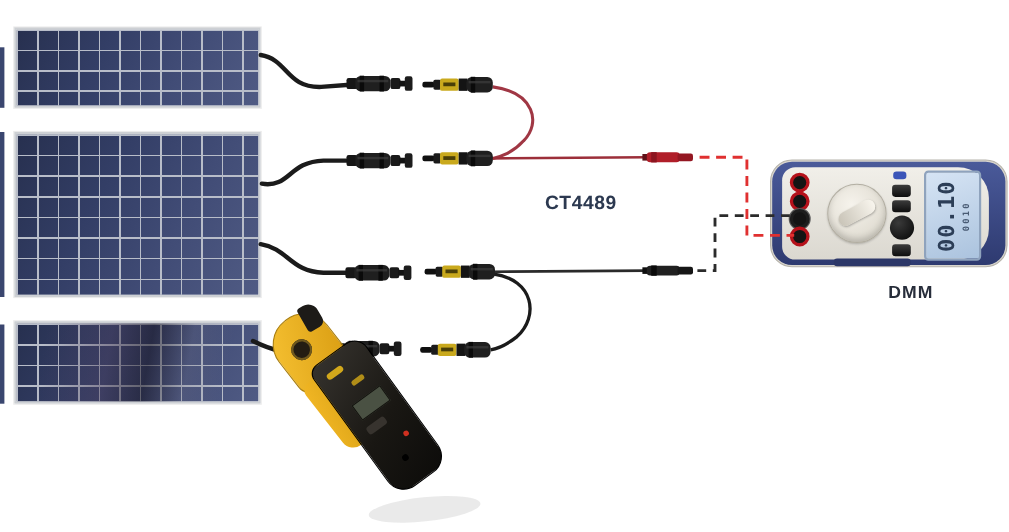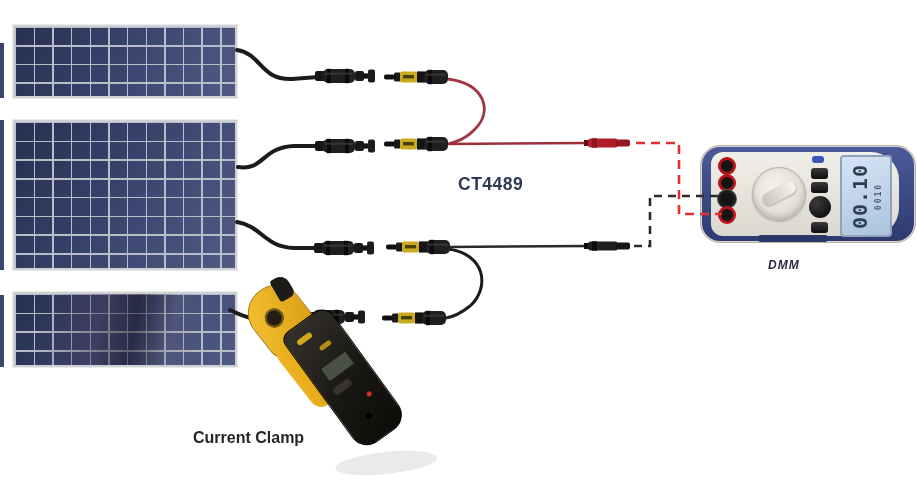--- a/index.html
+++ b/index.html
@@ -20,25 +20,25 @@
   .panel-smudge{position:absolute;inset:0;
     background:linear-gradient(100deg,transparent 12%,rgba(70,58,88,.45) 38%,rgba(24,21,34,.55) 54%,rgba(110,110,130,.25) 70%,transparent 86%);}
   .edge-strip{position:absolute;left:0;width:4px;background:#3a466f;}
   .strip-1{top:43px;height:55px;} .strip-2{top:120px;height:150px;} .strip-3{top:295px;height:72px;}
 
   
   .wires-svg,.dash-svg{position:absolute;left:0;top:0;}
   .wires-svg{z-index:2;} .dash-svg{z-index:8;}
 
   
-  .lbl{position:absolute;font-weight:bold;text-align:left;z-index:9;}
+  .lbl{position:absolute;font-weight:bold;text-align:center;z-index:9;}
   .lbl-ct{color:#2c3950;font-size:17.5px;letter-spacing:.5px;width:140px;}
   .lbl-ct4489{left:458px;top:174px;}
   .lbl-ct4488{left:460px;top:275px;}
-  .lbl-dmm{left:768px;top:258px;width:120px;color:#272d3a;font-size:12px;letter-spacing:1px;font-style:italic;}
+  .lbl-dmm{left:768px;top:258px;width:120px;color:#272d3a;font-size:16px;letter-spacing:1px;}
   .lbl-clamp{left:193px;top:427px;width:160px;color:#262626;font-size:16px;line-height:21px;}
 
   
   .dmm{position:absolute;left:700px;top:145px;width:216px;height:98px;z-index:5;}
   .dmm-outer{position:absolute;inset:0;background:#d8d5ce;border-radius:20px;border:1px solid #b6b3ab;}
   .dmm-navy{position:absolute;inset:2px;border-radius:18px;background:linear-gradient(180deg,#4a5a9a,#2e3a70);}
   .dmm-face{position:absolute;left:11px;right:17px;top:7px;bottom:7px;
     background:linear-gradient(180deg,#f1efe9,#dbd8d0);border-radius:12px 28px 28px 12px;}
   .dmm-grip{position:absolute;left:58px;top:90px;width:70px;height:7px;background:#2c3768;border-radius:3px;}
   .jack{position:absolute;width:12px;height:12px;border-radius:50%;background:#141414;box-sizing:content-box;}
@@ -202,16 +202,15 @@
   </div>
 
   <svg class="dash-svg" width="917" height="484" viewBox="0 0 917 484">
     <polyline points="634,246 650,246 650,196 722,196" fill="none" stroke="#2b2b2b" stroke-width="2.6" stroke-dasharray="8 6"></polyline>
     <polyline points="636,143 679,143 679,214 722,214" fill="none" stroke="#e03030" stroke-width="2.6" stroke-dasharray="9 6"></polyline>
   </svg>
 
   <div class="lbl lbl-ct lbl-ct4489">CT4489</div>
   <div class="lbl lbl-dmm">DMM</div>
   <div class="lbl lbl-clamp">
-    <div>Current Clamp</div>
   </div>
 
 </div>
 
 </body></html>

